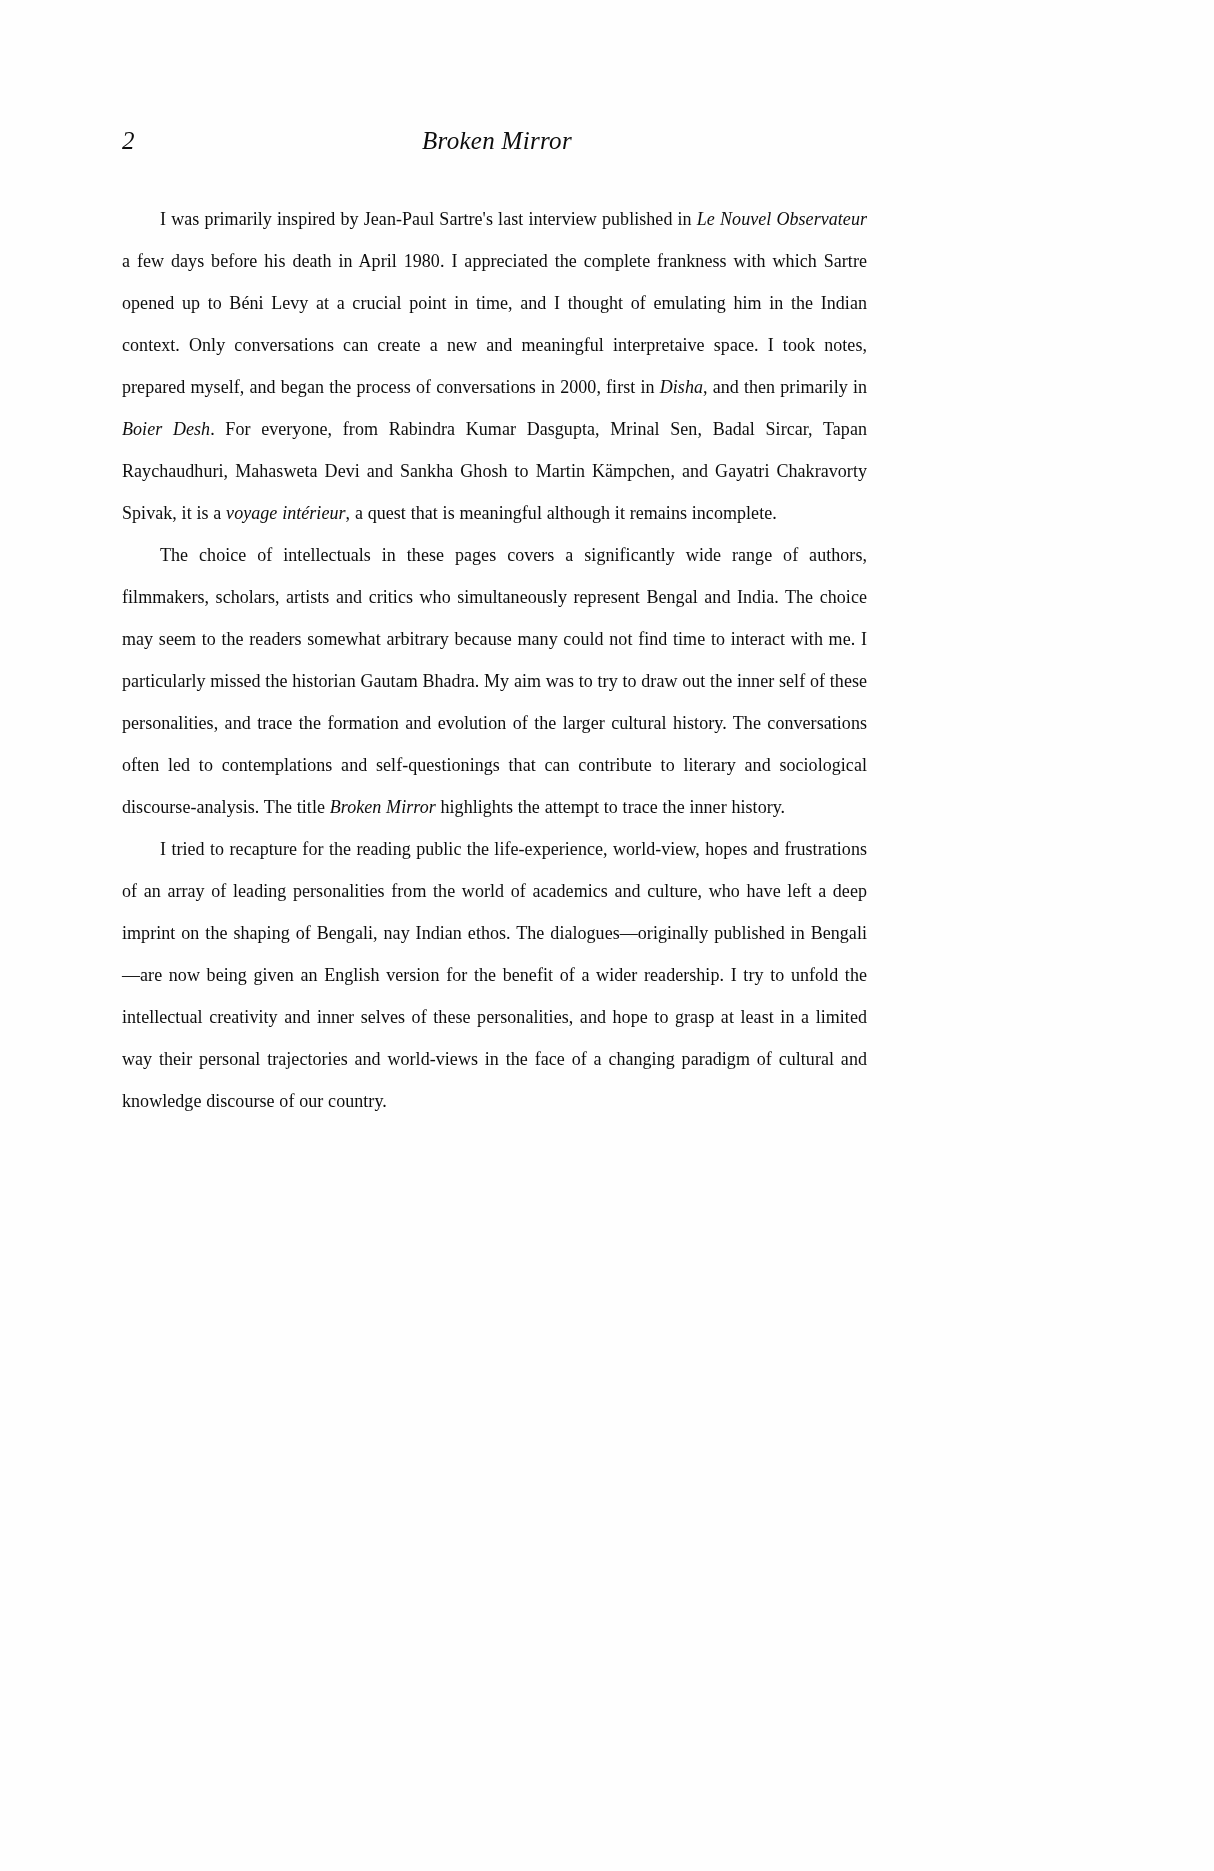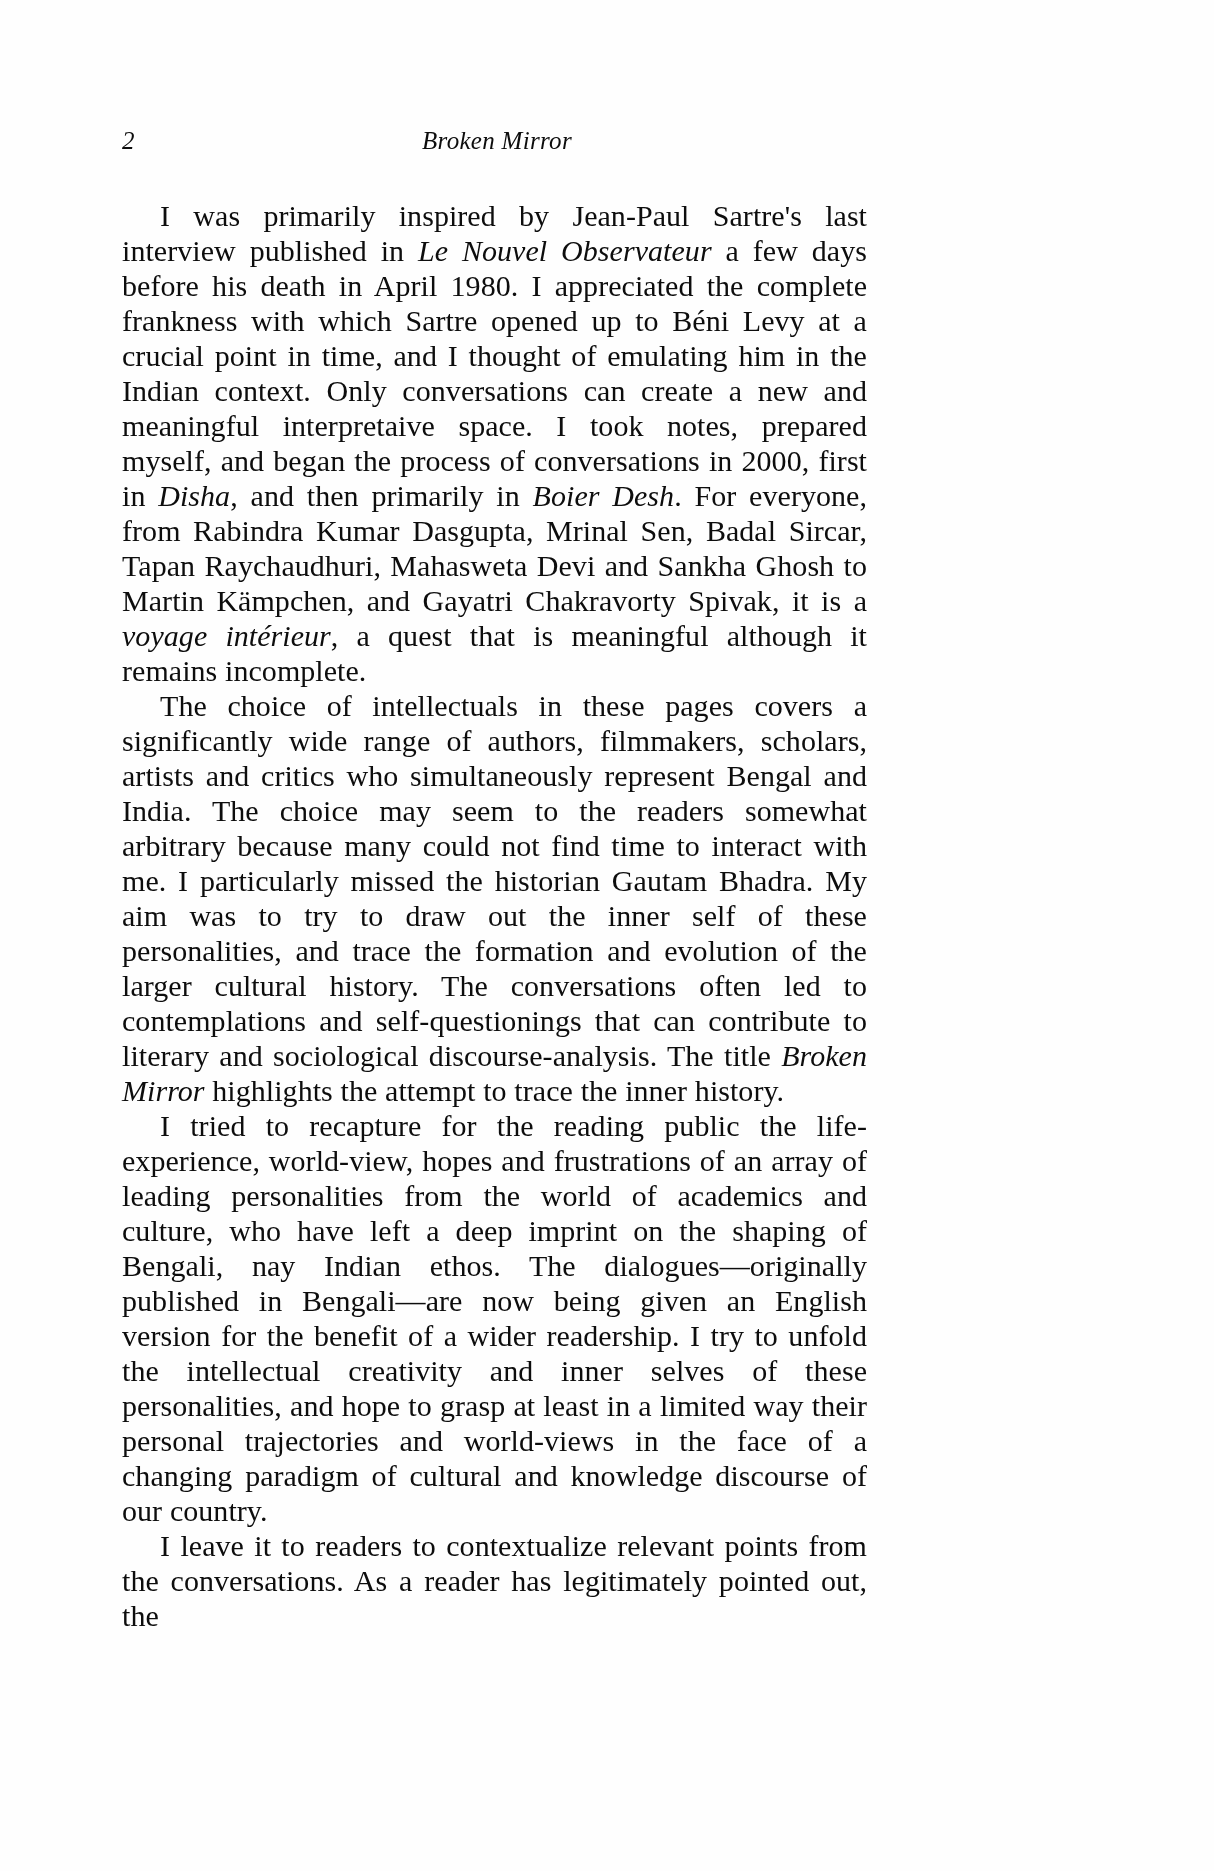--- a/index.html
+++ b/index.html
@@ -44,22 +44,22 @@
   }
   .head-title {
     font-size: 25px;
     font-style: italic;
     line-height: 1;
     letter-spacing: 0.3px;
     white-space: nowrap;
   }
   p.para {
     margin: 0;
-    font-size: 30px;
-    line-height: 35px;
+    font-size: 18px;
+    line-height: 42px;
     text-align: justify;
     text-justify: inter-word;
     text-indent: 38px;
     letter-spacing: 0.05px;
     word-spacing: 0.2px;
     -webkit-hyphens: none;
     hyphens: none;
   }
   p.para:last-child {
     text-align-last: left;
@@ -78,16 +78,15 @@
       <span class="folio">2</span>
       <span class="head-title">Broken Mirror</span>
     </div>
 
     <p class="para"><span>I was primarily inspired by Jean-Paul Sartre's last interview published in </span><i>Le Nouvel Observateur</i><span> a few days before his death in April 1980. I appreciated the complete frankness with which Sartre opened up to Béni Levy at a crucial point in time, and I thought of emulating him in the Indian context. Only conversations can create a new and meaningful interpretaive space. I took notes, prepared myself, and began the process of conversations in 2000, first in </span><i>Disha</i><span>, and then primarily in </span><i>Boier Desh</i><span>. For everyone, from Rabindra Kumar Dasgupta, Mrinal Sen, Badal Sircar, Tapan Raychaudhuri, Mahasweta Devi and Sankha Ghosh to Martin Kämpchen, and Gayatri Chakravorty Spivak, it is a </span><i>voyage intérieur</i><span>, a quest that is meaningful although it remains incomplete.</span></p>
 
     <p class="para"><span>The choice of intellectuals in these pages covers a significantly wide range of authors, filmmakers, scholars, artists and critics who simultaneously represent Bengal and India. The choice may seem to the readers somewhat arbitrary because many could not find time to interact with me. I particularly missed the historian Gautam Bhadra. My aim was to try to draw out the inner self of these personalities, and trace the formation and evolution of the larger cultural history. The conversations often led to contemplations and self-questionings that can contribute to literary and sociological discourse-analysis. The title </span><i>Broken Mirror</i><span> highlights the attempt to trace the inner history.</span></p>
 
     <p class="para"><span>I tried to recapture for the reading public the life-experience, world-view, hopes and frustrations of an array of leading personalities from the world of academics and culture, who have left a deep imprint on the shaping of Bengali, nay Indian ethos. The dialogues—originally published in Bengali—are now being given an English version for the benefit of a wider readership. I try to unfold the intellectual creativity and inner selves of these personalities, and hope to grasp at least in a limited way their personal trajectories and world-views in the face of a changing paradigm of cultural and knowledge discourse of our country.</span></p>
 
-    <p class="para"><span>I leave it to readers to contextualize relevant points from the conversations. As a reader has legitimately pointed out, the</span></p>
 
   </div>
 </div>
 
 </body></html>

